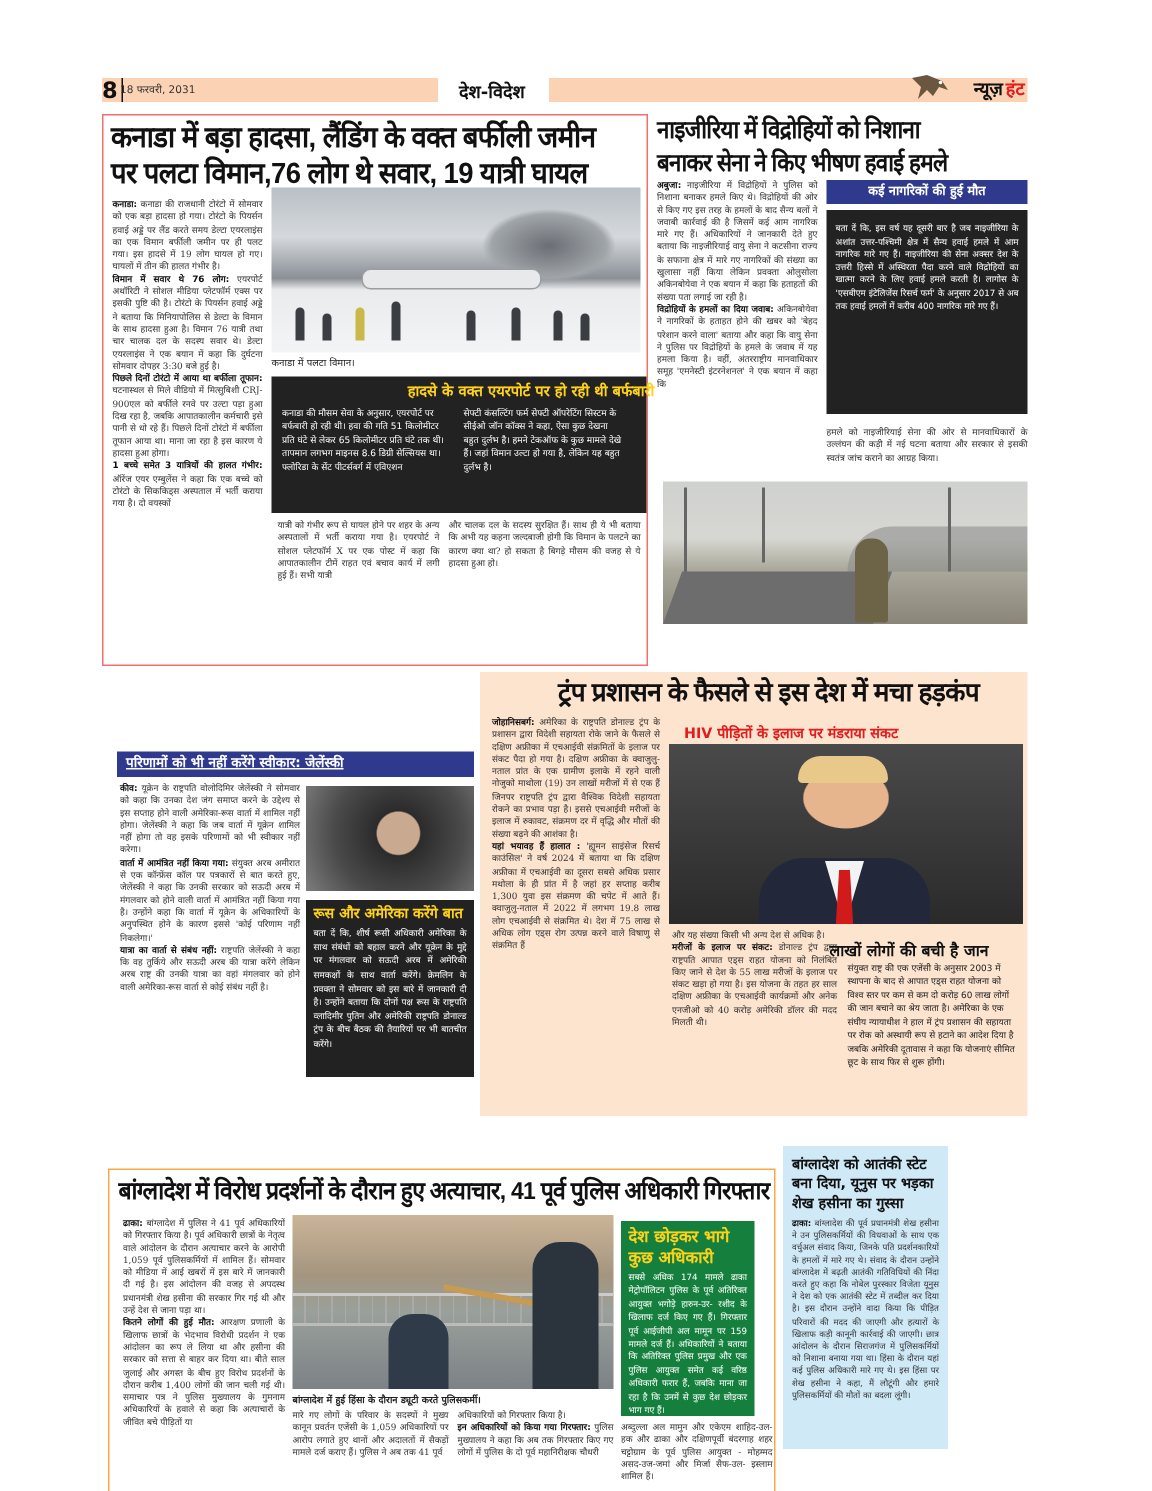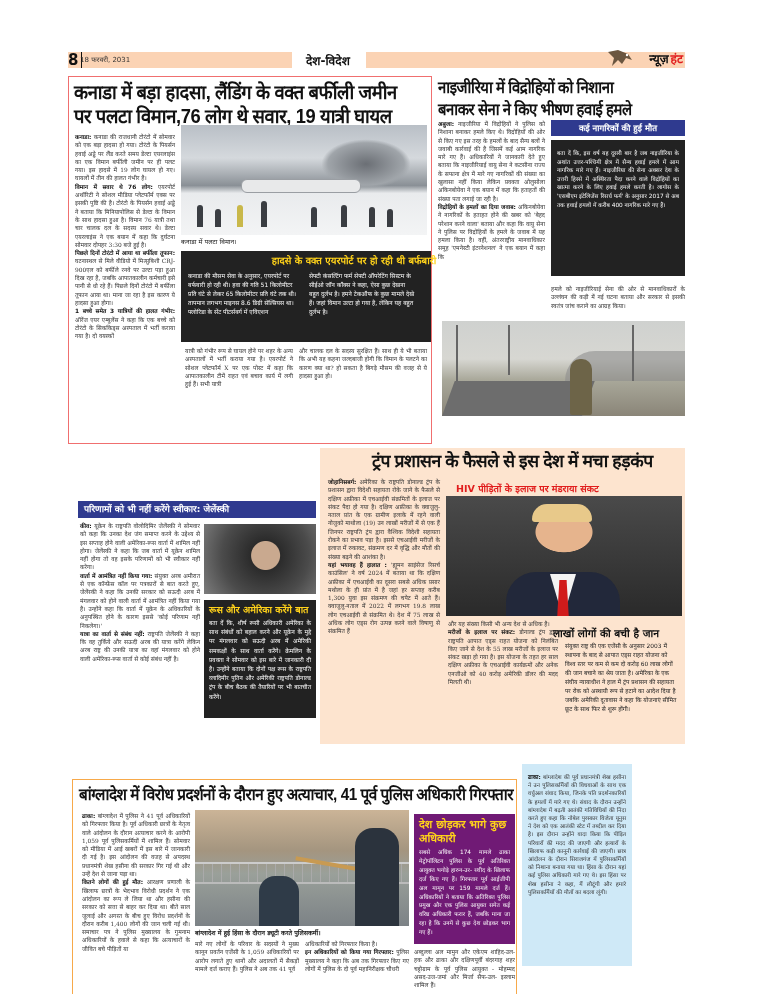--- a/index.html
+++ b/index.html
@@ -51,21 +51,21 @@
   .nigeria .c2 { position: absolute; left: 113px; top: 209px; width: 134px; }
   .nig-photo { position: absolute; left: 374px; top: 271px; width: 243px; height: 95px; background: linear-gradient(180deg, #cfd1cf 0%, #d7d7d2 40%, #a9a89a 62%, #8a8578 100%); overflow: hidden; }
   .nig-photo .road { position: absolute; left: 0; bottom: 0; width: 140px; height: 35px; background: #6d6d6d; transform: skewX(-20deg); transform-origin: bottom left; }
   .nig-photo .pole { position: absolute; top: 4px; width: 2px; height: 60px; background: #666; }
   .nig-photo .soldier { position: absolute; left: 128px; top: 38px; width: 22px; height: 56px; background: #6d6448; border-radius: 10px 10px 2px 2px; }
   .nig-photo .hill { position: absolute; right: 0; top: 30px; width: 120px; height: 30px; background: #8d8d8d; border-radius: 60px 0 0 0; opacity: 0.6; }
 
   
   .ukraine { position: absolute; left: 0; top: 398px; width: 248px; height: 270px; }
   .ukraine h1 { position: absolute; left: 12px; top: 0; width: 236px; font: bold 21px "Liberation Sans", sans-serif; line-height: 25px; color: #111; letter-spacing: -0.3px; }
-  .ukraine .bar { position: absolute; left: 10px; top: 53px; width: 238px; height: 17px; background: #2f3a8f; color: #fff; font: bold 9px "DejaVu Sans", sans-serif; line-height: 17px; padding-left: 6px; white-space: nowrap; }
+  .ukraine .bar { position: absolute; left: 10px; top: 53px; width: 238px; height: 17px; background: #2f3a8f; color: #fff; font: bold 9px "DejaVu Sans", sans-serif; line-height: 17px; padding-left: 6px; white-space: nowrap; text-decoration: underline; }
   .ukraine .c1 { position: absolute; left: 12px; top: 74px; width: 120px; }
   .ukraine .photo { position: absolute; left: 136px; top: 76px; width: 112px; height: 70px; background: radial-gradient(circle at 55% 45%, #c9a98f 0 14px, #2b2b2b 15px, #4b4b4b 60%, #7d7d7d 100%); }
   .ukraine .darkbox { position: absolute; left: 136px; top: 152px; width: 112px; height: 118px; background: #222; padding: 4px 5px; }
   .ukraine .darkbox h3 { font: bold 9.5px "DejaVu Sans", sans-serif; color: #ffd21a; line-height: 12px; }
   .ukraine .darkbox p { margin-top: 3px; font: 5.9px "DejaVu Sans", sans-serif; line-height: 9.2px; color: #fff; text-align: justify; }
 
   
   .trump { position: absolute; left: 252px; top: 398px; width: 365px; height: 296px; background: #fde4cf; }
   .trump h1 { position: absolute; left: 8px; top: 2px; width: 355px; font: bold 17.5px "Liberation Sans", sans-serif; line-height: 22px; color: #111; letter-spacing: -0.4px; white-space: nowrap; margin-left: 44px; }
   .trump .c1 { position: absolute; left: 8px; top: 30px; width: 112px; }
@@ -84,21 +84,21 @@
   .bangla h1 { position: absolute; left: 6px; top: 4px; width: 432px; font: bold 16.3px "Liberation Sans", sans-serif; line-height: 20px; color: #111; letter-spacing: -0.5px; white-space: nowrap; transform: scaleX(0.94); transform-origin: left; }
   .bangla .c1 { position: absolute; left: 9px; top: 32px; width: 108px; }
   .bangla .photo { position: absolute; left: 122px; top: 30px; width: 214px; height: 116px; background: linear-gradient(180deg, #cbb497 0%, #a4957f 35%, #9aa09a 55%, #7c8286 100%); overflow: hidden; }
   .bangla .photo .rail { position: absolute; left: 0; top: 52px; width: 214px; height: 22px; border-top: 2px solid #ccc; border-bottom: 2px solid #bbb; background: repeating-linear-gradient(90deg, transparent 0 8px, #aaa 8px 9px); }
   .bangla .photo .cop1 { position: absolute; left: 64px; top: 66px; width: 40px; height: 50px; background: #2f3b48; border-radius: 16px 16px 0 0; }
   .bangla .photo .cop2 { position: absolute; left: 160px; top: 18px; width: 44px; height: 98px; background: #2b333d; border-radius: 18px 18px 0 0; }
   .bangla .photo .stick { position: absolute; left: 100px; top: 54px; width: 90px; height: 4px; background: #c89a52; transform: rotate(10deg); }
   .bangla .caption { position: absolute; left: 122px; top: 148px; font: bold 6.3px "DejaVu Sans", sans-serif; color: #222; white-space: nowrap; }
   .bangla .c2 { position: absolute; left: 122px; top: 160px; width: 104px; }
   .bangla .c3 { position: absolute; left: 232px; top: 160px; width: 104px; }
-  .bangla .darkbox { position: absolute; left: 341px; top: 34px; width: 101px; height: 130px; background: #701a75; padding: 4px 5px; }
+  .bangla .darkbox { position: absolute; left: 341px; top: 34px; width: 89px; height: 130px; background: #15803d; padding: 4px 5px; }
   .bangla .darkbox h3 { font: bold 11px "DejaVu Sans", sans-serif; color: #ffd21a; line-height: 14px; }
   .bangla .darkbox p { margin-top: 2px; font: 5.8px "DejaVu Sans", sans-serif; line-height: 8.9px; color: #fff; text-align: justify; }
   .bangla .c4 { position: absolute; left: 341px; top: 168px; width: 101px; }
 
   
   .hasina { position: absolute; left: 454px; top: 714px; width: 110px; height: 202px; background: #cfe9f7; padding: 6px 6px; }
   .hasina h3 { font: bold 9.6px "DejaVu Sans", sans-serif; line-height: 13px; color: #111; }
   .hasina p { margin-top: 3px; font-family: "DejaVu Serif", serif; font-size: 5.7px; line-height: 8.2px; color: #333; text-align: justify; }
   .hasina p b { font-family: "DejaVu Sans", sans-serif; color: #111; }
 </style>
@@ -240,16 +240,17 @@
       <p><b>इन अधिकारियों को किया गया गिरफ्तार:</b> <span>पुलिस मुख्यालय ने कहा कि अब तक गिरफ्तार किए गए लोगों में पुलिस के दो पूर्व महानिरीक्षक चौधरी</span></p>
     </div>
     <div class="darkbox">
       <h3>देश छोड़कर भागे कुछ अधिकारी</h3>
       <p>सबसे अधिक 174 मामले ढाका मेट्रोपॉलिटन पुलिस के पूर्व अतिरिक्त आयुक्त भगोड़े हारुन-उर- रशीद के खिलाफ दर्ज किए गए हैं। गिरफ्तार पूर्व आईजीपी अल मामून पर 159 मामले दर्ज हैं। अधिकारियों ने बताया कि अतिरिक्त पुलिस प्रमुख और एक पुलिस आयुक्त समेत कई वरिष्ठ अधिकारी फरार हैं, जबकि माना जा रहा है कि उनमें से कुछ देश छोड़कर भाग गए हैं।</p>
     </div>
     <div class="col-text c4">अब्दुल्ला अल मामुन और एकेएम शाहिद-उल-हक और ढाका और दक्षिणपूर्वी बंदरगाह शहर चट्टोग्राम के पूर्व पुलिस आयुक्त - मोहम्मद असद-उज-जमां और मिर्जा सैफ-उल- इस्लाम शामिल हैं।</div>
   </div>
 
   <div class="hasina">
+    <h3>बांग्लादेश को आतंकी स्टेट बना दिया, यूनुस पर भड़का शेख हसीना का गुस्सा</h3>
     <p><b>ढाका:</b> <span>बांग्लादेश की पूर्व प्रधानमंत्री शेख हसीना ने उन पुलिसकर्मियों की विधवाओं के साथ एक वर्चुअल संवाद किया, जिनके पति प्रदर्शनकारियों के हमलों में मारे गए थे। संवाद के दौरान उन्होंने बांग्लादेश में बढ़ती आतंकी गतिविधियों की निंदा करते हुए कहा कि नोबेल पुरस्कार विजेता यूनुस ने देश को एक आतंकी स्टेट में तब्दील कर दिया है। इस दौरान उन्होंने वादा किया कि पीड़ित परिवारों की मदद की जाएगी और हत्यारों के खिलाफ कड़ी कानूनी कार्रवाई की जाएगी। छात्र आंदोलन के दौरान सिराजगंज में पुलिसकर्मियों को निशाना बनाया गया था। हिंसा के दौरान यहां कई पुलिस अधिकारी मारे गए थे। इस हिंसा पर शेख हसीना ने कहा, मैं लौटूंगी और हमारे पुलिसकर्मियों की मौतों का बदला लूंगी।</span></p>
   </div>
 
 </div>
 
 </body></html>

